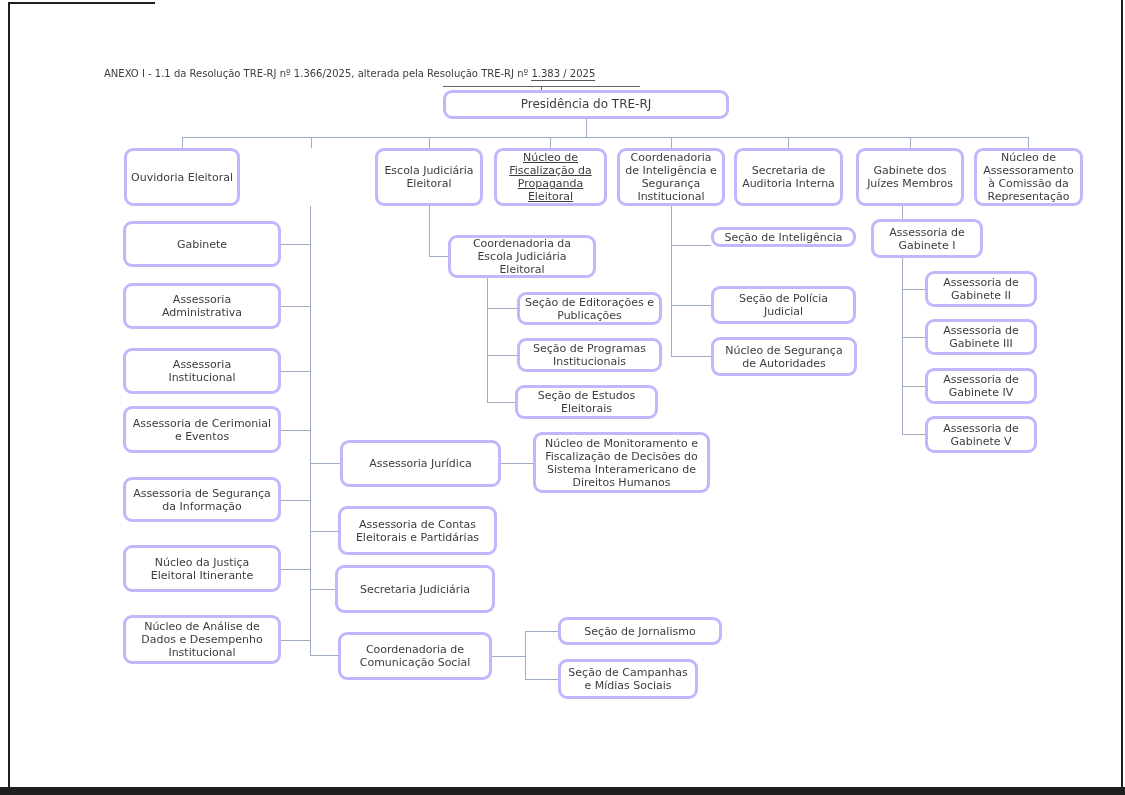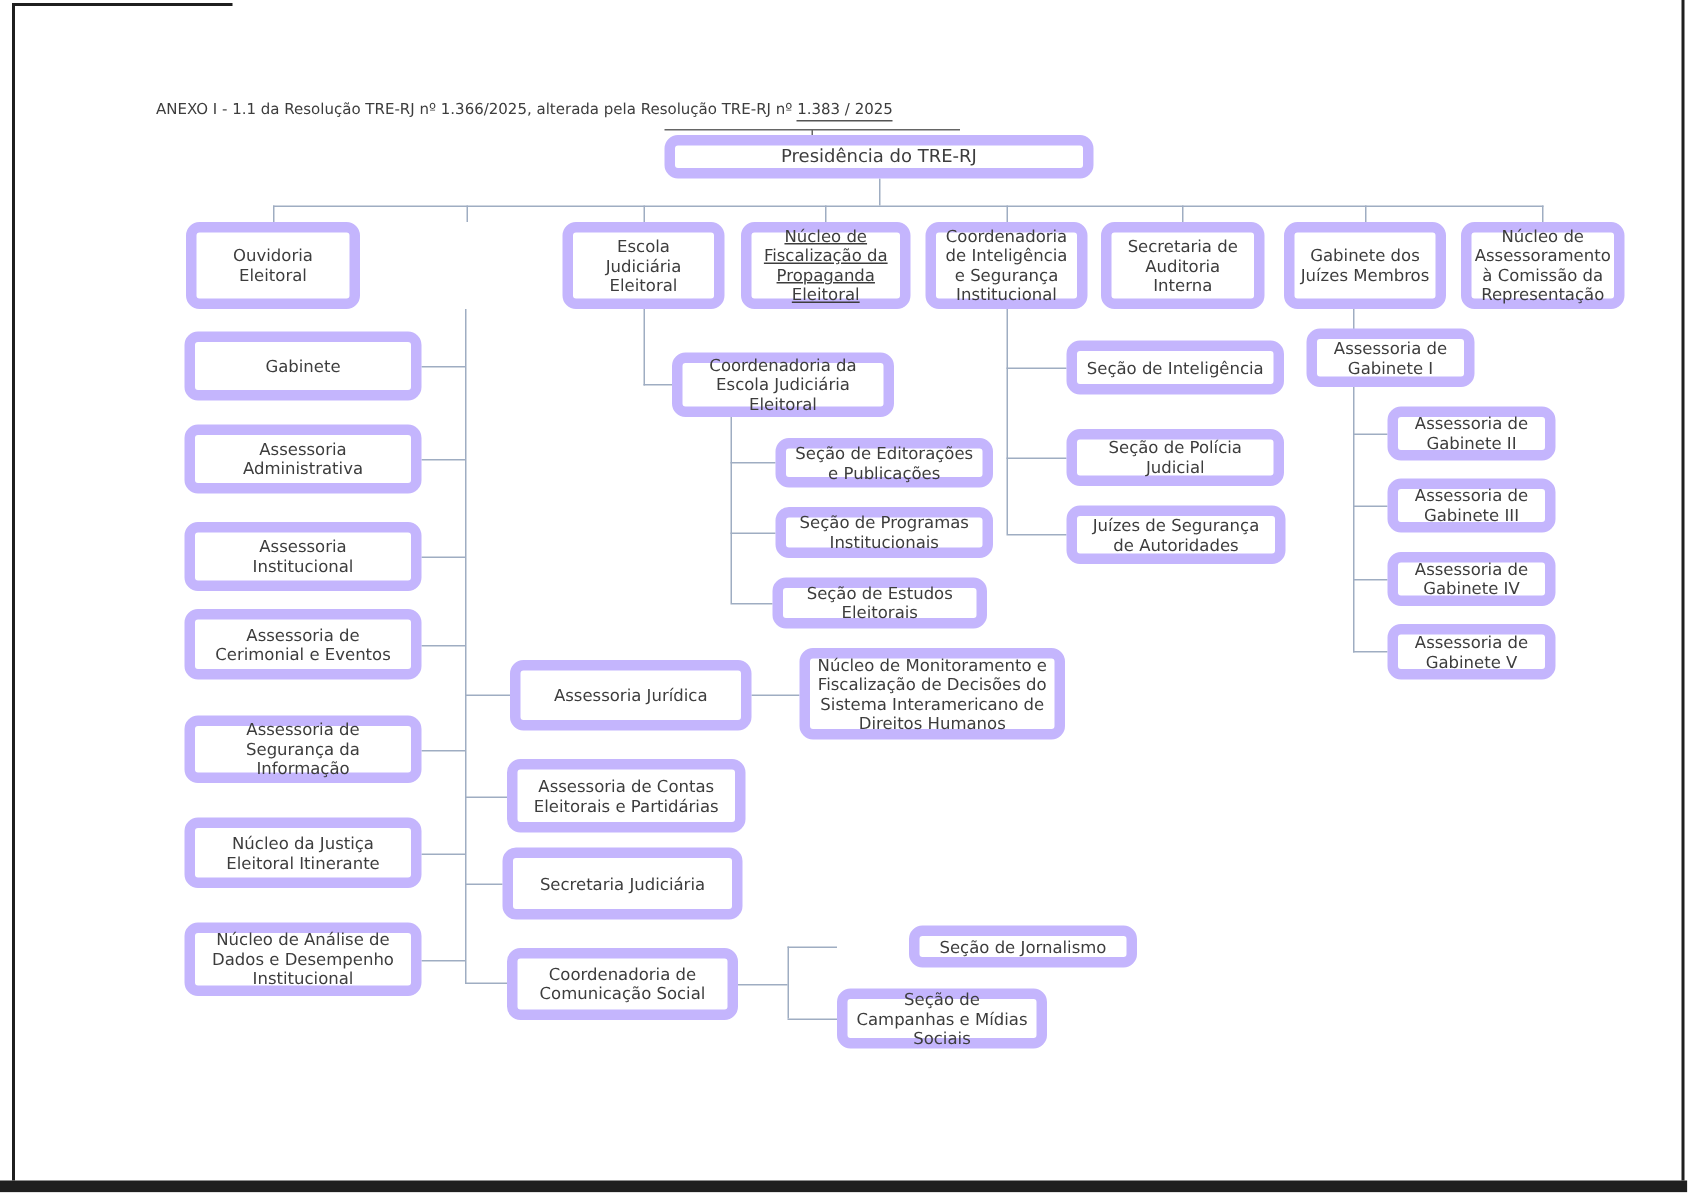--- a/index.html
+++ b/index.html
@@ -2,21 +2,21 @@
 <html><head>
 <meta charset="utf-8">
 <style>
   html,body{margin:0;padding:0;background:#fff;}
   #canvas{
     position:relative;width:1125px;height:795px;background:#ffffff;
     font-family:"DejaVu Sans","Liberation Sans",sans-serif;overflow:hidden;
   }
   .node{
     position:absolute;box-sizing:border-box;background:#ffffff;
-    border:7px solid #c4b5fd;border-radius:9px;
+    border:3px solid #c4b5fd;border-radius:9px;
     display:flex;align-items:center;justify-content:center;text-align:center;
     font-size:11px;line-height:13px;color:#3d3d3d;padding:2px 4px;
   }
   .node.top{font-size:12px;}
   .ln{position:absolute;background:#9fadc2;}
   .frame{position:absolute;background:#1f1f1f;}
   #annotation{
     position:absolute;left:104px;top:68px;font-size:10px;color:#3d3d3d;
     white-space:nowrap;
   }
@@ -156,35 +156,35 @@
     </div>
   <div class="node" style="left:338px;top:506px;width:159px;height:49px;">
       <span style="max-width:140px;">Assessoria de Contas Eleitorais e Partidárias</span>
     </div>
   <div class="node" style="left:335px;top:565px;width:160px;height:48px;">
       <span>Secretaria Judiciária</span>
     </div>
   <div class="node" style="left:338px;top:632px;width:154px;height:48px;">
       <span style="max-width:125px;">Coordenadoria de Comunicação Social</span>
     </div>
-  <div class="node" style="left:558px;top:617px;width:152px;height:28px;margin-left:48px;">
+  <div class="node" style="left:558px;top:617px;width:164px;height:28px;">
       <span>Seção de Jornalismo</span>
     </div>
   <div class="node" style="left:558px;top:659px;width:140px;height:40px;">
       <span style="max-width:120px;">Seção de Campanhas e Mídias Sociais</span>
     </div>
 
-  <div class="node" style="left:711px;top:227px;width:145px;height:36px;">
+  <div class="node" style="left:711px;top:227px;width:145px;height:20px;">
       <span>Seção de Inteligência</span>
     </div>
   <div class="node" style="left:711px;top:286px;width:145px;height:38px;">
       <span style="max-width:100px;">Seção de Polícia Judicial</span>
     </div>
   <div class="node" style="left:711px;top:337px;width:146px;height:39px;">
-      <span style="max-width:130px;">Juízes de Segurança de Autoridades</span>
+      <span style="max-width:130px;">Núcleo de Segurança de Autoridades</span>
     </div>
 
   <div class="node" style="left:871px;top:219px;width:112px;height:39px;">
       <span style="max-width:90px;">Assessoria de Gabinete I</span>
     </div>
   <div class="node" style="left:925px;top:271px;width:112px;height:36px;">
       <span style="max-width:90px;">Assessoria de Gabinete II</span>
     </div>
   <div class="node" style="left:925px;top:319px;width:112px;height:36px;">
       <span style="max-width:90px;">Assessoria de Gabinete III</span>

